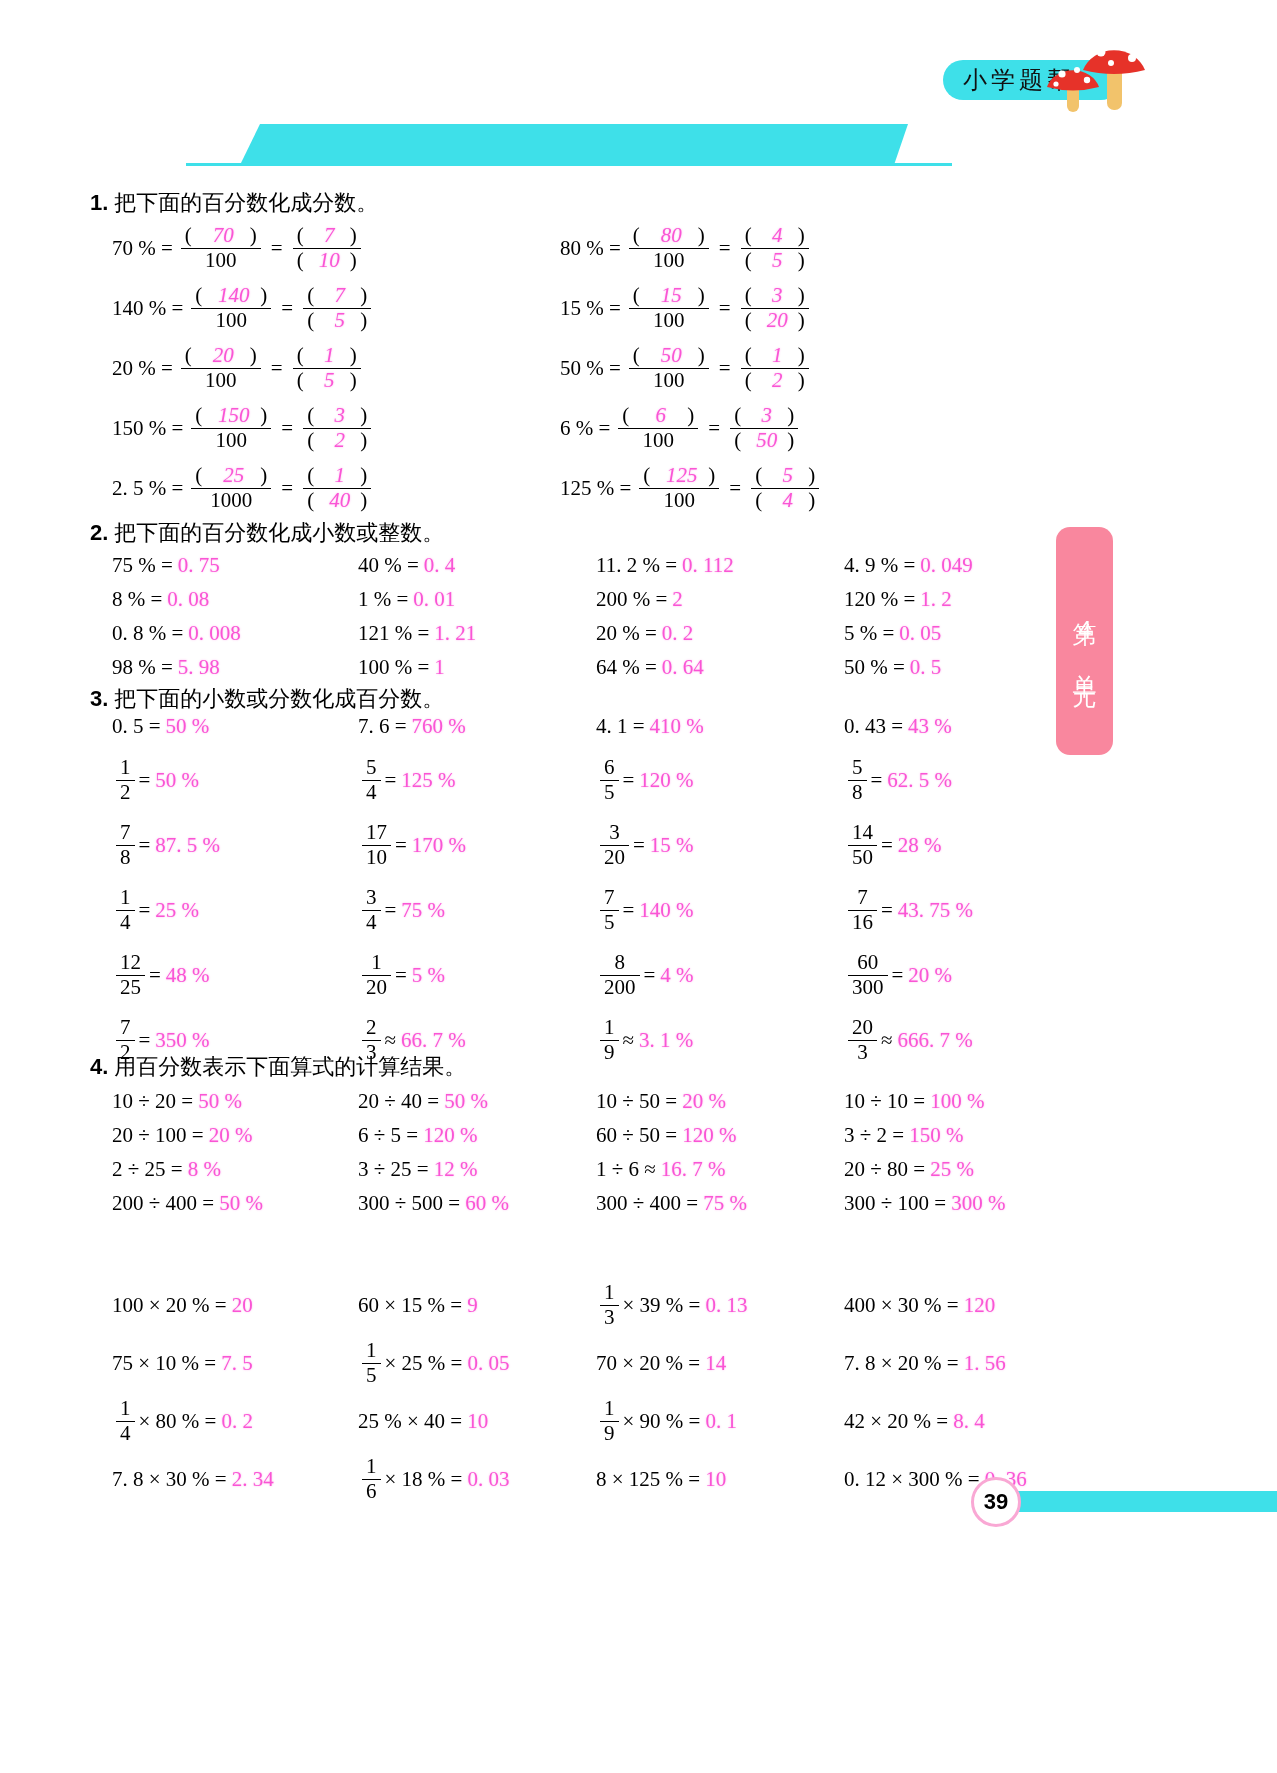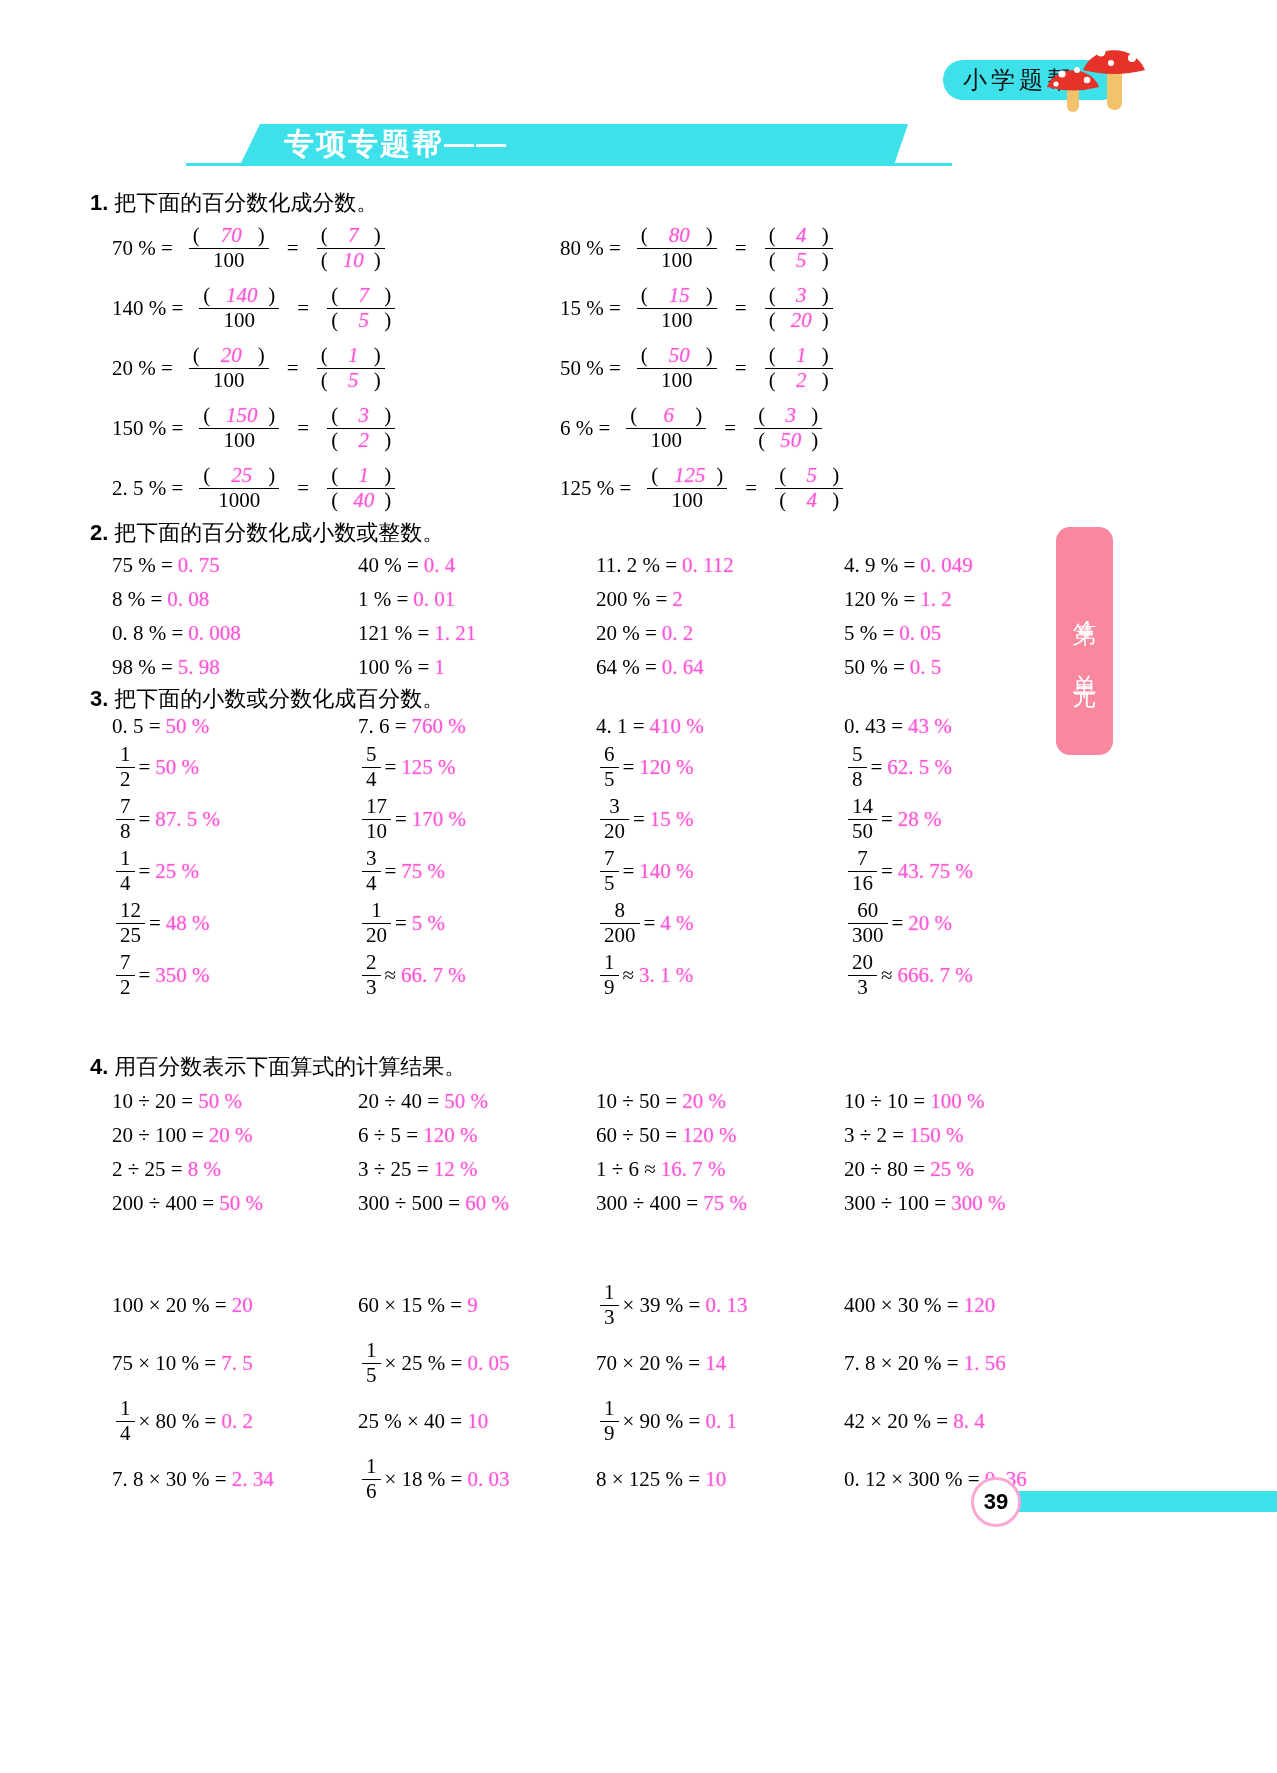--- a/index.html
+++ b/index.html
@@ -48,30 +48,30 @@
   .frac{display:inline-block;vertical-align:middle;text-align:center;line-height:1.12;margin:0 4px;}
   .frac .fn{display:block;padding:0 4px;}
   .frac .fd{display:block;border-top:1.6px solid #000;padding:0 4px;}
   .blank{display:inline-block;min-width:46px;text-align:center;}
   .blank.wide{min-width:58px;}
 
   
   .s1-col{position:absolute;top:218px;}
   .s1-col.left{left:112px;}
   .s1-col.right{left:560px;}
-  .s1-row{display:flex;align-items:center;height:60px;font-size:21px;gap:8px;}
+  .s1-row{display:flex;align-items:center;height:60px;font-size:21px;}
   .s1-row .q{margin-right:4px;}
   .s1-row .eq{margin:0 6px;}
 
   
   .grid4{position:absolute;left:112px;width:905px;display:grid;
          grid-template-columns:246px 238px 248px 1fr;align-items:center;font-size:21px;}
   .cell{display:flex;align-items:center;white-space:nowrap;}
   #s2-grid{top:548px;grid-auto-rows:34px;}
-  #s3-grid{top:714px;grid-auto-rows:auto;row-gap:4px;}
+  #s3-grid{top:714px;grid-auto-rows:auto;row-gap:17px;}
   #s4-grid{top:1084px;grid-auto-rows:34px;}
   #s5-grid{top:1248px;grid-auto-rows:58px;margin-top:28px;}
   #s1-head{top:188px;}
   #s2-head{top:518px;}
   #s3-head{top:684px;}
   #s4-head{top:1052px;}
   #s5-head{top:1216px;}
 </style>
 </head>
 <body>
@@ -91,21 +91,20 @@
     <rect x="32" y="52" width="12" height="28" rx="6" fill="#F2C36B"></rect>
     <path d="M12 55 a27 23 0 0 1 52 0 q-26 7 -52 0 Z" fill="#E63229"></path>
     <circle cx="27" cy="42" r="3.6" fill="#fff"></circle>
       <circle cx="42" cy="38" r="3" fill="#fff"></circle>
     <circle cx="52" cy="48" r="3.2" fill="#fff"></circle>
       <circle cx="21" cy="52" r="2.6" fill="#fff"></circle>
   </svg>
 
   <div class="banner-line"></div>
   <div class="banner">
-    <span class="banner-prefix">专项专题帮——</span>
   </div>
 
   <div class="side-tab">第4单元</div>
 
   <div class="page-bar"></div>
   <div class="page-circle">39</div>
 
   <div class="sec-head" id="s1-head">
     <span class="sec-no">1.</span><span>把下面的百分数化成分数。</span>
   </div>

